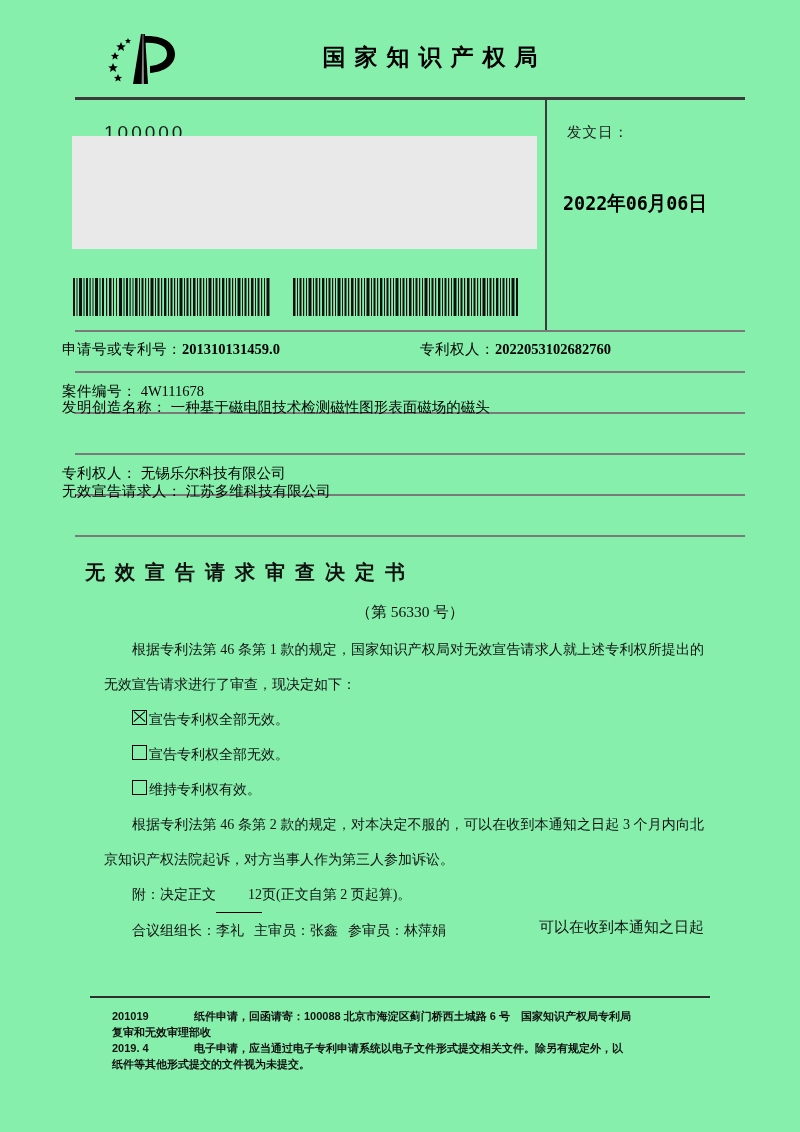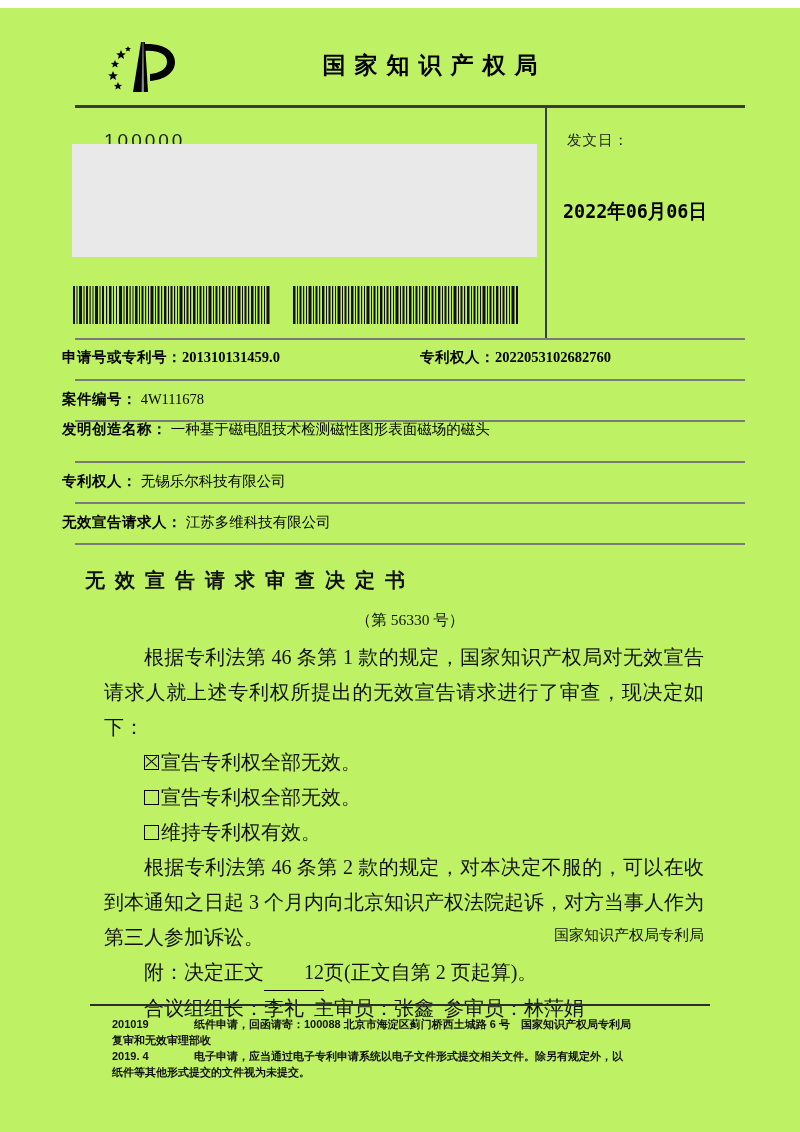--- a/index.html
+++ b/index.html
@@ -12,22 +12,21 @@
     height: 1132px;
     position: relative;
     font-family: "Liberation Serif", "DejaVu Serif", serif;
     color: #111111;
     overflow: hidden;
   }
 
   .page {
     position: absolute;
     inset: 0;
-    background: #bef264;
-    margin-top: 8px;
+    background: #86efac;
   }
 
   
   .masthead {
     position: absolute;
     left: 75px;
     top: 30px;
     width: 670px;
     height: 62px;
   }
@@ -118,21 +117,21 @@
 
   
   .field-row {
     position: absolute;
     left: 62px;
     width: 690px;
     font-size: 14.5px;
     color: #000;
   }
   .field-label {
-    font-weight: 700;
+    font-weight: 400;
     letter-spacing: 0.5px;
   }
   .field-value {
     font-weight: 700;
   }
   .field-value.normal { font-weight: 400; }
   .field-col2 { position: absolute; left: 358px; top: 0; }
 
   
   .doc-title {
@@ -154,21 +153,21 @@
     text-align: center;
     font-size: 15.5px;
   }
 
   
   .body-block {
     position: absolute;
     left: 104px;
     top: 632px;
     width: 600px;
-    font-size: 20px;
+    font-size: 14px;
     line-height: 35px;
     text-align: justify;
   }
   .para { text-indent: 2em; margin: 0; }
   .checkline {
     margin: 0;
     text-indent: 2em;
     display: block;
   }
   .chk {
@@ -426,35 +425,35 @@
 
   <div class="rule rule-fields" style="top:371px;"></div>
 
   <div class="field-row" style="top:382px;">
     <span class="field-label">案件编号：</span>
     <span class="field-value normal">4W111678</span>
   </div>
 
   <div class="rule rule-fields" style="top:412px;"></div>
 
-  <div class="field-row" style="top:412px;">
+  <div class="field-row" style="top:398px;">
     <span class="field-label">发明创造名称：</span>
     <span class="field-value normal">一种基于磁电阻技术检测磁性图形表面磁场的磁头</span>
   </div>
 
   <div class="rule rule-fields" style="top:453px;"></div>
 
   <div class="field-row" style="top:464px;">
     <span class="field-label">专利权人：</span>
     <span class="field-value normal">无锡乐尔科技有限公司</span>
   </div>
 
   <div class="rule rule-fields" style="top:494px;"></div>
 
-  <div class="field-row" style="top:505px;">
+  <div class="field-row" style="top:482px;">
     <span class="field-label">无效宣告请求人：</span>
     <span class="field-value normal">江苏多维科技有限公司</span>
   </div>
 
   <div class="rule rule-fields" style="top:535px;"></div>
 
   <div class="doc-title">无效宣告请求审查决定书</div>
   <div class="doc-number">（第 56330 号）</div>
 
   <div class="body-block">
@@ -472,21 +471,21 @@
       <span class="chk"></span><span>维持专利权有效。</span>
     </div>
 
     <p class="para">根据专利法第 46 条第 2 款的规定，对本决定不服的，可以在收到本通知之日起 3 个月内向北京知识产权法院起诉，对方当事人作为第三人参加诉讼。</p>
 
     <p class="para"><span>附：决定正文</span><span class="page-blank">12</span><span>页(正文自第 2 页起算)。</span></p>
 
     <p class="panel-line"><span>合议组组长：</span><span>李礼</span><span class="sp"></span><span>主审员：</span><span>张鑫</span><span class="sp"></span><span>参审员：</span><span>林萍娟</span></p>
   </div>
 
-  <div class="dept-sign">国家知识产权局专利局</div>
+  <div class="dept-sign">可以在收到本通知之日起</div>
 
   <div class="rule-footer"></div>
   <div class="footer">
     <span class="footer-row"><span class="footer-code">201019</span><span>纸件申请，回函请寄：100088 北京市海淀区蓟门桥西土城路 6 号　国家知识产权局专利局</span></span>
     <span class="footer-row">复审和无效审理部收</span>
     <span class="footer-row"><span class="footer-code">2019. 4</span><span>电子申请，应当通过电子专利申请系统以电子文件形式提交相关文件。除另有规定外，以</span></span>
     <span class="footer-row">纸件等其他形式提交的文件视为未提交。</span>
   </div>
 
 </div>

